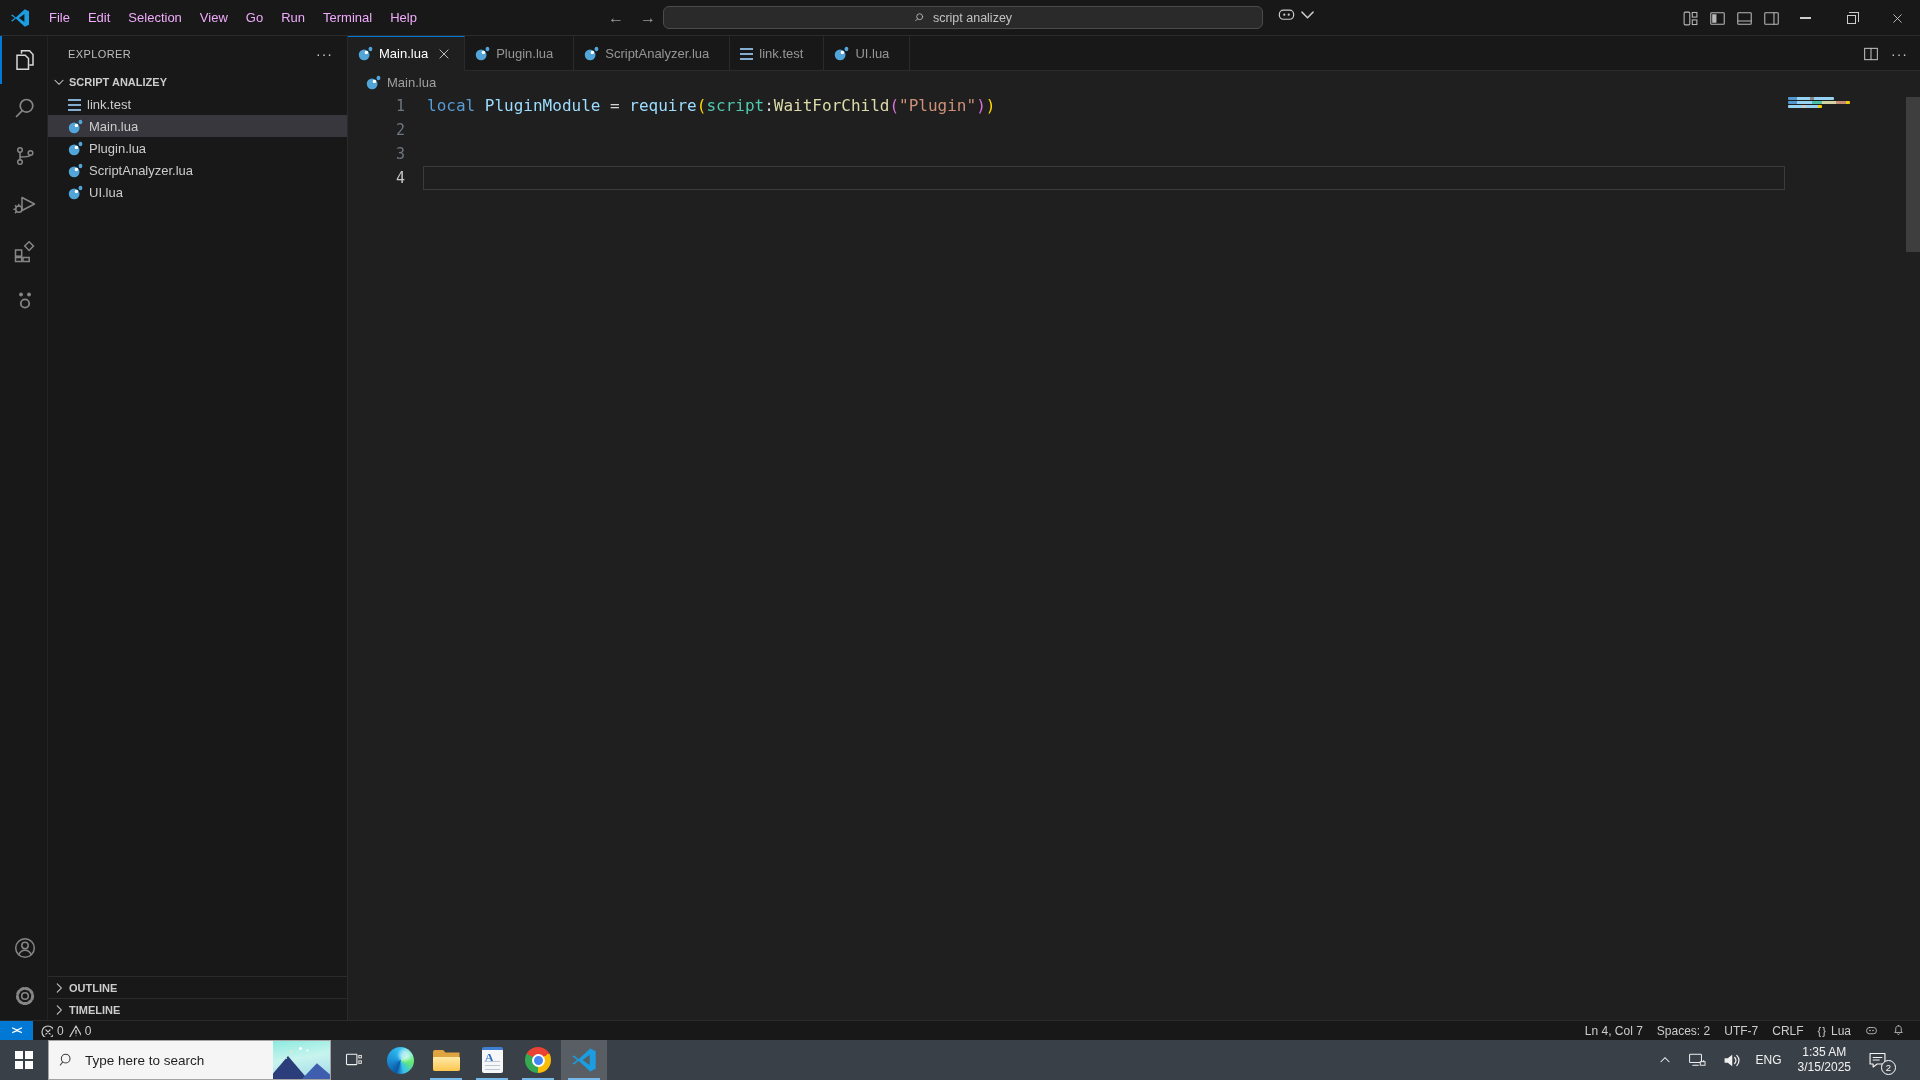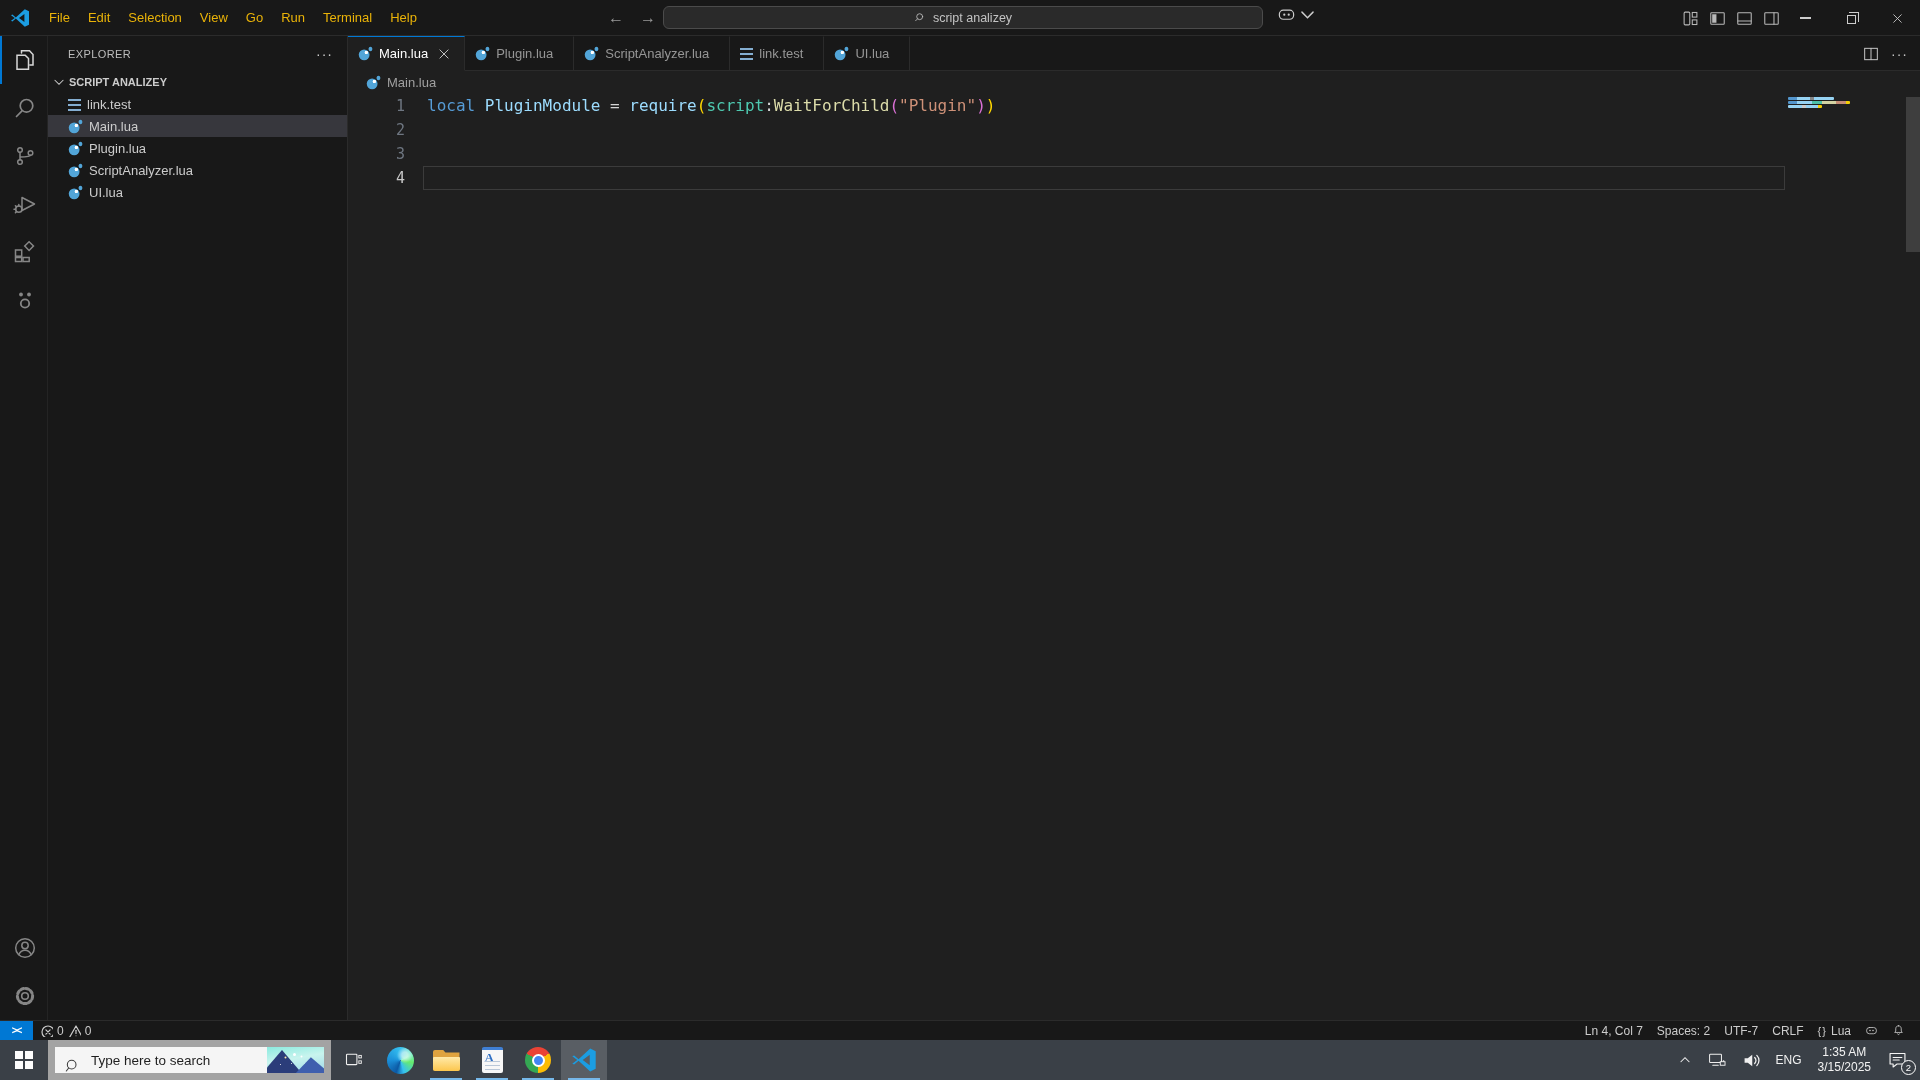--- a/index.html
+++ b/index.html
@@ -5,21 +5,21 @@
   *{margin:0;padding:0;box-sizing:border-box}
   html,body{width:1920px;height:1080px;overflow:hidden;background:#1f1f1f;
     font-family:"Liberation Sans","DejaVu Sans",sans-serif;-webkit-font-smoothing:antialiased}
   .app{width:1920px;height:1080px;display:flex;flex-direction:column}
 
   
   .titlebar{height:36px;background:#181818;border-bottom:1px solid #2b2b2b;display:flex;align-items:center;position:relative;flex:0 0 36px;color:#cccccc}
   .tb-logo{width:40px;display:flex;justify-content:center;align-items:center}
   .tb-logo svg{width:20px;height:20px}
   .menubar{display:flex;height:100%;align-items:center}
-  .menu-item{padding:0 9px;font-size:13px;color:#eab308;height:26px;line-height:26px;border-radius:5px;cursor:default}
+  .menu-item{padding:0 9px;font-size:13px;color:#f0abfc;height:26px;line-height:26px;border-radius:5px;cursor:default}
   .nav-arrows{position:absolute;left:604px;top:0;height:36px;display:flex;align-items:center;gap:8px}
   .navbtn{font-size:16px;color:#9a9a9a;width:24px;text-align:center}
   .command-center{position:absolute;left:663px;top:6px;width:600px;height:23px;background:#2a2a2a;border:1px solid #4b4b4b;border-radius:6px;display:flex;align-items:center;justify-content:center;gap:6px;color:#c3c3c3;font-size:12.5px}
   .command-center .ic svg{width:13px;height:13px;display:block}
   .copilot-btn{position:absolute;left:1277px;top:5px;display:flex;align-items:center;gap:2px;color:#cccccc}
   .copilot-btn .ic svg{width:19px;height:19px;display:block}
   .layout-group{position:absolute;right:140px;top:0;height:36px;display:flex;align-items:center;gap:10px;color:#b8b8b8}
   .layout-group .ic svg{width:17px;height:17px;display:block}
   .win-controls{position:absolute;right:0;top:0;height:36px;display:flex}
   .win-btn{width:46px;height:36px;display:flex;align-items:center;justify-content:center;color:#cccccc}
@@ -80,33 +80,33 @@
   .sb-item{display:flex;align-items:center;gap:4px;padding:0 7px;height:100%}
   .sb-item .ic svg{width:13px;height:13px;display:block}
   .sb-right{margin-left:auto;display:flex;align-items:center;height:100%;padding-right:8px}
   .braces{font-size:11px;letter-spacing:-1px;margin-right:2px}
 
   
   .taskbar{height:40px;background:#3a4047;display:flex;align-items:stretch;flex:0 0 40px}
   .tb-start{width:48px;display:flex;align-items:center;justify-content:center}
   .win-logo{display:grid;grid-template-columns:8px 8px;grid-template-rows:8px 8px;gap:1.5px}
   .win-logo span{background:#fdfdfd}
-  .tb-search{position:relative;width:283px;background:#f5f5f5;border:7px solid #a3a3a3;display:flex;align-items:center;color:#1f1f1f;font-size:13.5px}
+  .tb-search{position:relative;width:283px;background:#f5f5f5;border:1px solid #a3a3a3;display:flex;align-items:center;color:#1f1f1f;font-size:13.5px}
   .tb-search .ic{position:absolute;left:10px;top:11px}
   .tb-search .ic svg{width:16px;height:16px;display:block}
   .tb-search-text{padding-left:36px}
   .bing-img{position:absolute;right:0;top:0;bottom:0;width:57px;overflow:hidden;background:linear-gradient(170deg,#8ceadf 0%,#c8f4ee 45%,#9fd8e8 100%)}
   .bing-img::before{content:"";position:absolute;left:-8px;bottom:-4px;width:46px;height:30px;background:#2b3d7a;clip-path:polygon(0 100%,50% 10%,100% 100%)}
   .bing-img::after{content:"";position:absolute;right:-10px;bottom:-4px;width:42px;height:24px;background:#3f5fae;clip-path:polygon(0 100%,45% 18%,100% 100%)}
   .spark{position:absolute;left:26px;top:6px;width:3px;height:3px;border-radius:50%;background:#fff;box-shadow:-9px 3px 0 -.5px #ffe9b0,7px 2px 0 -.5px #fff,-3px 9px 0 -1px #fff,10px 9px 0 -1px #d9fff3,-14px 10px 0 -1px #fff}
   .tb-slot{width:46px;display:flex;align-items:center;justify-content:center;position:relative}
   .tb-slot.running::after{content:"";position:absolute;left:7px;right:7px;bottom:0;height:2.5px;background:#76b8ea}
   .tb-slot.active-app{background:rgba(255,255,255,.16)}
   .tb-slot .ic svg{display:block}
-  .tray{margin-left:auto;display:flex;align-items:center;padding-right:2px;color:#f2f2f2}
+  .tray{margin-left:auto;display:flex;align-items:center;padding-right:22px;color:#f2f2f2}
   .tray-item{padding:0 8px;display:flex;align-items:center;justify-content:center;height:100%}
   .tray-item svg{display:block}
   .tray-lang{font-size:12px}
   .clock{display:flex;flex-direction:column;align-items:center;justify-content:center;font-size:12px;line-height:15px}
   .ac-wrap{position:relative;padding:0 10px 0 8px}
   .badge{position:absolute;right:2px;bottom:5px;width:15px;height:15px;border-radius:50%;background:#3a4047;border:1px solid #fff;color:#fff;font-size:9.5px;display:flex;align-items:center;justify-content:center}
 
   
   .ic{display:inline-flex;align-items:center;justify-content:center}
   .icon-lua{position:relative;width:15px;height:15px;flex:0 0 15px}
@@ -324,20 +324,38 @@
           </div>
           <div class="file-row">
             <span class="icon-lua sm"></span>
             <span>ScriptAnalyzer.lua</span>
           </div>
           <div class="file-row">
             <span class="icon-lua sm"></span>
             <span>UI.lua</span>
           </div>
         </div>
+      <div class="sidebar-bottom">
+        <div class="collapsed-section">
+          <span class="tw">
+              <svg width="14" height="14" viewBox="0 0 24 24" fill="none" stroke="currentColor" stroke-width="1.5" stroke-linecap="round">
+                <path d="M9 5l7 7-7 7" stroke-width="1.8"></path>
+              </svg>
+            </span>
+          <span>OUTLINE</span>
+        </div>
+        <div class="collapsed-section">
+          <span class="tw">
+              <svg width="14" height="14" viewBox="0 0 24 24" fill="none" stroke="currentColor" stroke-width="1.5" stroke-linecap="round">
+                <path d="M9 5l7 7-7 7" stroke-width="1.8"></path>
+              </svg>
+            </span>
+          <span>TIMELINE</span>
+        </div>
+      </div>
     </div>
 
     <div class="editor-part">
       <div class="tabbar">
         <div id="tabs" style="display:flex">
             <div class="tab active">
               <span class="icon-lua sm"></span>
               <span>Main.lua</span>
               <span class="tab-close">
                 <svg width="13" height="13" viewBox="0 0 24 24" fill="none" stroke="currentColor" stroke-width="1.5" stroke-linecap="round">

